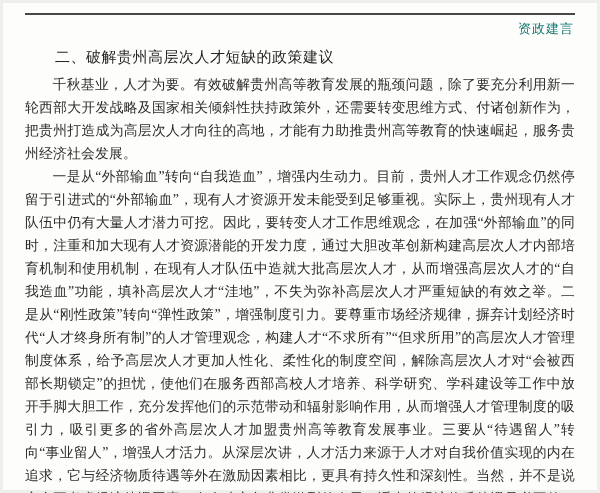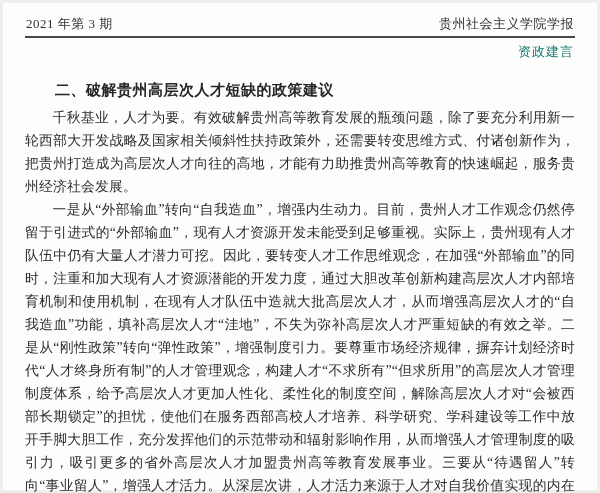--- a/index.html
+++ b/index.html
@@ -39,47 +39,43 @@
   }
   .column-line {
     text-align: right;
     font-size: 13px;
     letter-spacing: 1px;
     color: #0f766e;
     padding: 5px 1px 0 0;
   }
   .section-heading {
     font-family: "Liberation Sans", "DejaVu Sans", sans-serif;
-    font-weight: bold;
+    font-weight: normal;
     font-size: 15px;
     letter-spacing: 0.5px;
     color: #272523;
-    margin: 20px 0 6px 0;
+    margin: 10px 0 6px 0;
     text-indent: 2em;
   }
   .body-text p {
     margin: 0;
     font-size: 13.8px;
     line-height: 23px;
     text-align: justify;
     text-justify: inter-ideograph;
     text-indent: 2em;
     letter-spacing: 0.2px;
     color: #2e2c2a;
   }
 </style>
 </head>
 <body>
 
 <div class="page">
 
-  <div class="running-head">
-    <span>2021 年第 3 期</span>
-    <span>贵州社会主义学院学报</span>
-  </div>
 
   <hr class="head-rule">
 
   <div class="column-line">
     <span>资政建言</span>
   </div>
 
   <h2 class="section-heading">二、破解贵州高层次人才短缺的政策建议</h2>
 
   <div class="body-text">

